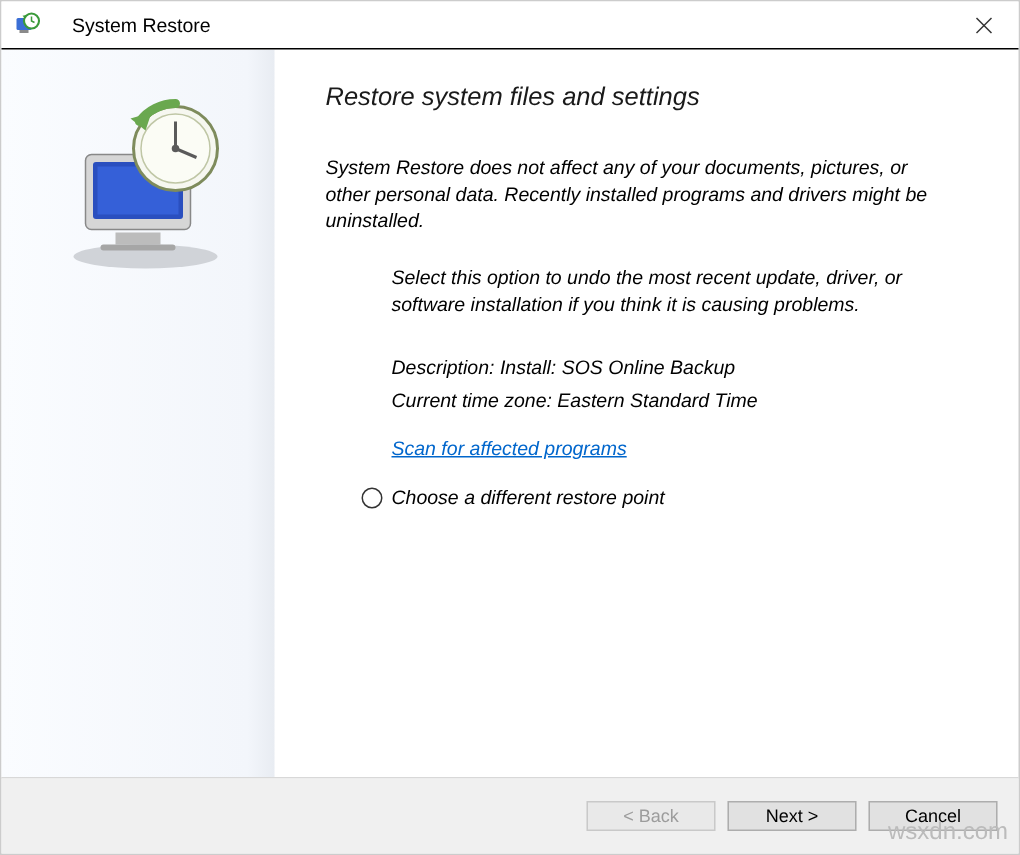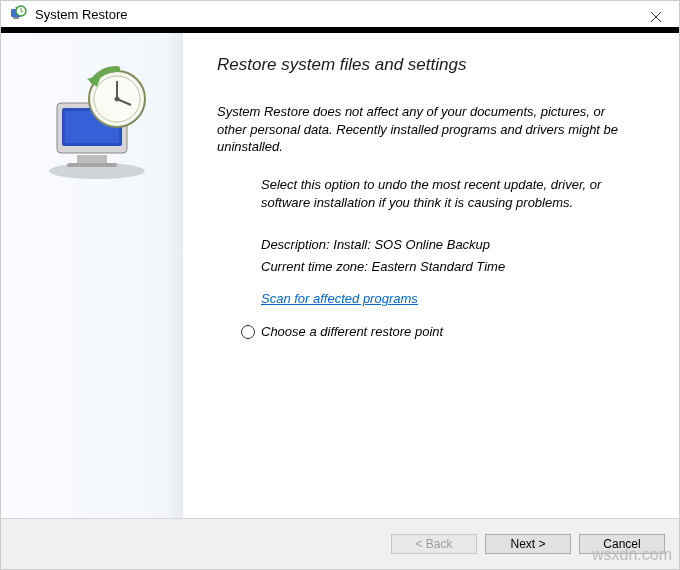--- a/index.html
+++ b/index.html
@@ -19,22 +19,23 @@
       border: 1px solid #ccc;
       display: flex;
       flex-direction: column;
     }
     .titlebar {
       height: 32px;
       background: #fff;
       display: flex;
       align-items: center;
       padding-left: 8px;
-      border-bottom: 6px solid #000000;
+      border-bottom: 1px solid #000000;
       position: relative;
+      gap: 13px;
     }
     .titlebar .icon {
       width: 18px;
       height: 18px;
       margin-right: 8px;
       display: inline-flex;
       align-items: center;
       justify-content: center;
     }
     .titlebar .title {

